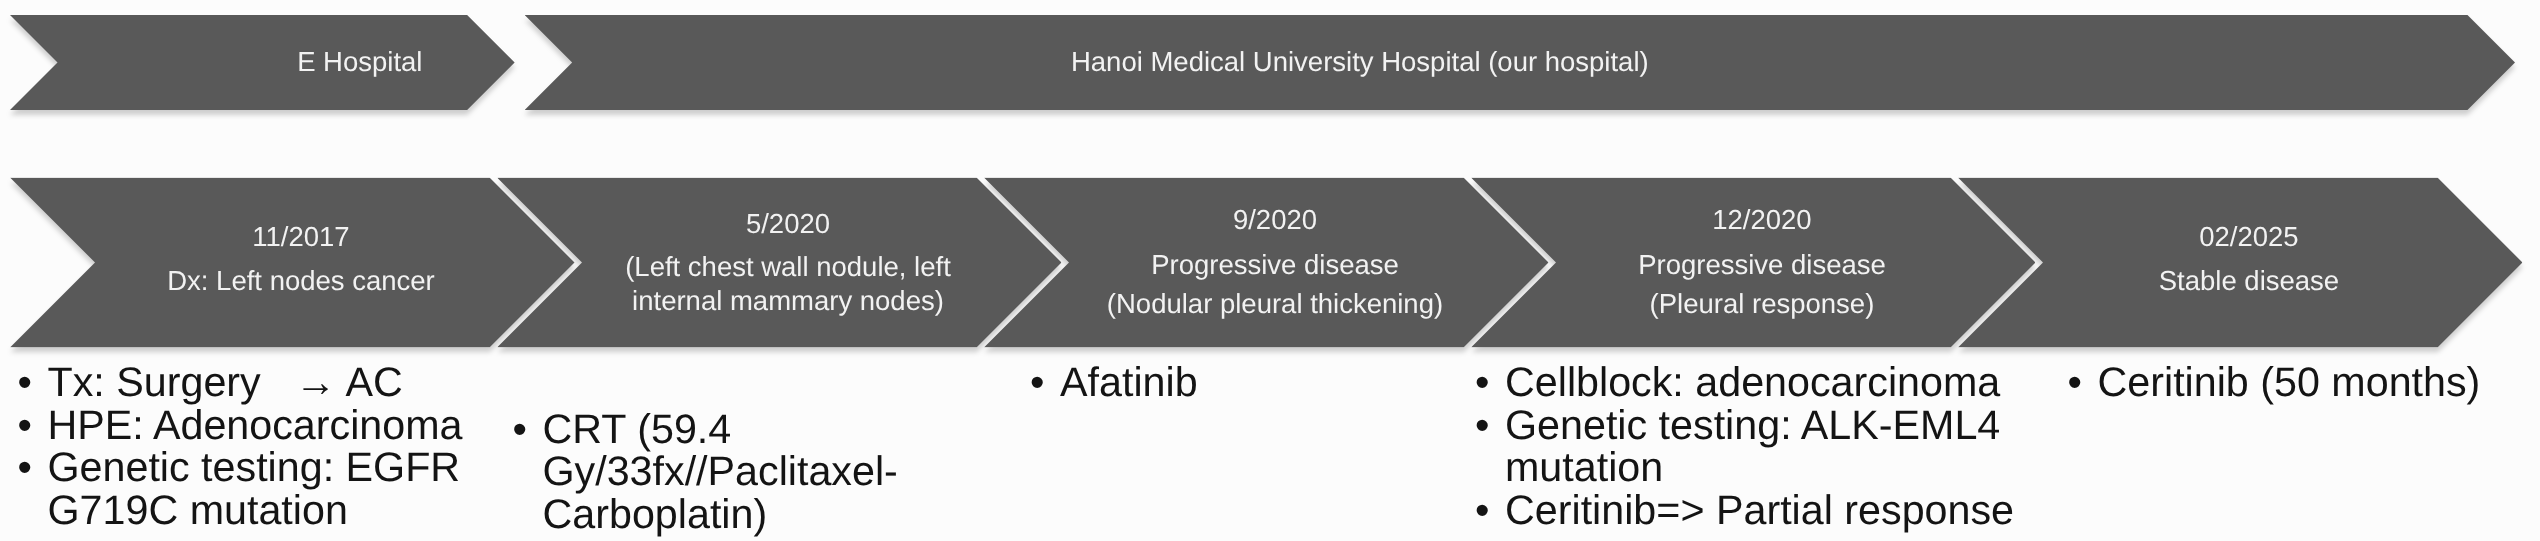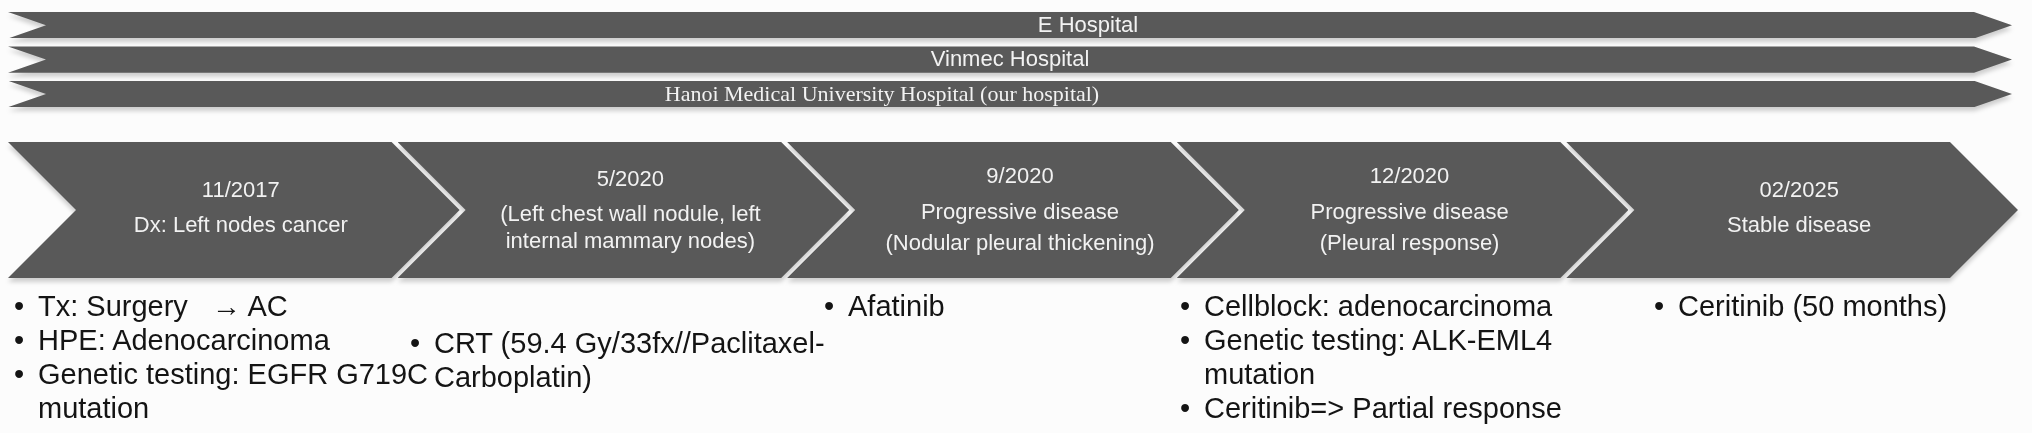--- a/index.html
+++ b/index.html
@@ -16,38 +16,37 @@
   }
 
   
   .row-hospitals {
     position: absolute;
     left: 8px; top: 12px;
     width: 2004px; height: 76px;
     display: flex;
     gap: 8px;
     filter: drop-shadow(0 4px 2px rgba(0,0,0,0.18));
-    flex-direction: column;
   }
   .chev-top {
     background: var(--chevron-fill, #595959);
     clip-path: polygon(0 0, calc(100% - 38px) 0, 100% 50%, calc(100% - 38px) 100%, 0 100%, 38px 50%);
     display: flex;
     align-items: center;
     justify-content: center;
     color: var(--chevron-text, #f2f2f2);
     font-size: 22px;
     line-height: 1.2;
     white-space: nowrap;
   }
   .chev-top.hosp-1 { flex: 287 1 0; }
   .chev-top.hosp-2 { flex: 565 1 0; }
   .chev-top.hosp-3 { flex: 1132 1 0; }
   .hosp-1 .chev-label { transform: translateX(78px); }
-  .hosp-3 .chev-label { transform: translateX(-128px); font-family: Liberation Serif, serif; }
+  .hosp-3 .chev-label { transform: translateX(-128px); }
 
   .row-timeline {
     position: absolute;
     left: 8px; top: 142px;
     width: 2010px; height: 136px;
     display: flex;
     filter: drop-shadow(0 4px 2px rgba(0,0,0,0.18));
   }
   .seg {
     flex: 1 1 0;
@@ -69,21 +68,21 @@
   .seg-event { margin-bottom: 5px; }
   .seg-detail { max-width: 302px; margin: 0 auto; }
 
   
   .note-col {
     position: absolute;
     top: 289px;
     margin: 0; padding: 0;
     list-style: none;
     color: var(--note-text, #141414);
-    font-size: 29px;
+    font-size: 33px;
     line-height: 34px;
   }
   .note-col li {
     position: relative;
     padding-left: 26px;
     margin: 0;
   }
   .note-col li::before {
     content: "\2022";
     position: absolute;
@@ -98,23 +97,20 @@
   .col-5 { left: 1652px; width: 378px; }
 </style>
 </head>
 <body>
 
 <div class="canvas">
 
   <div class="row-hospitals">
     <div class="chev-top hosp-1">
       <span class="chev-label">E Hospital</span>
-    </div>
-    <div class="chev-top hosp-2">
-      <span class="chev-label">Vinmec Hospital</span>
     </div>
     <div class="chev-top hosp-3">
       <span class="chev-label">Hanoi Medical University Hospital (our hospital)</span>
     </div>
   </div>
 
   <div class="row-timeline">
     <div class="seg">
       <div class="seg-inner">
         <div class="seg-date">11/2017</div>

